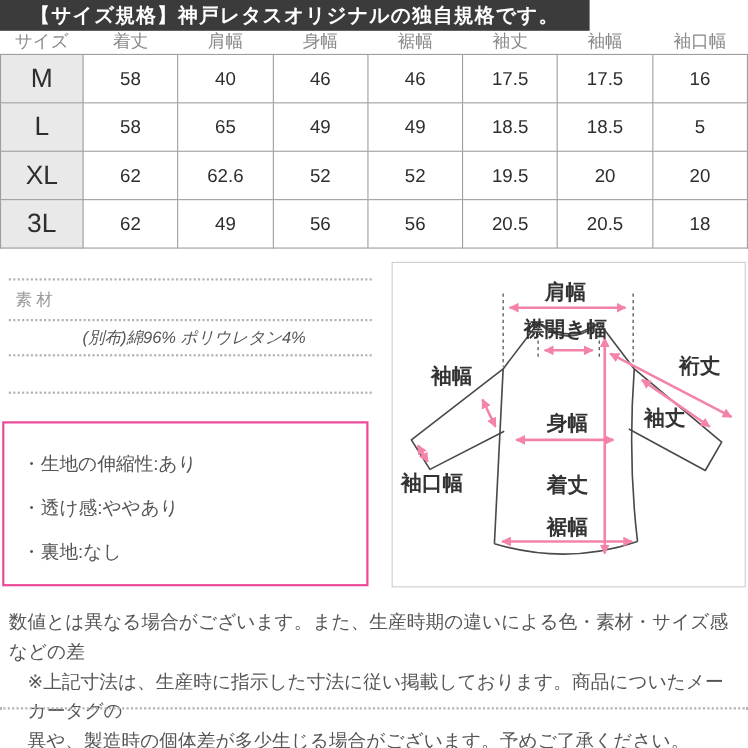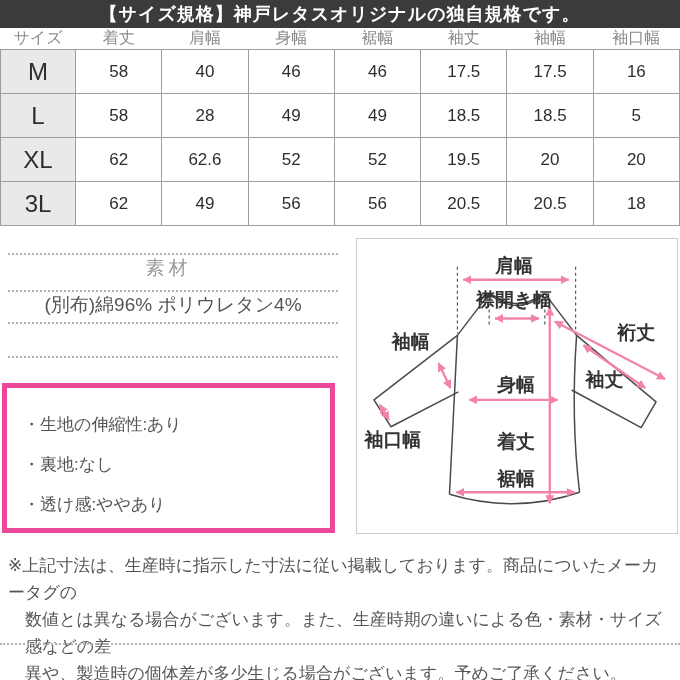--- a/index.html
+++ b/index.html
@@ -8,21 +8,21 @@
     background:#fff;
   }
   .page {
     position:relative;
     width:680px; height:680px;
     background:#fff;
     overflow:hidden;
   }
   
   .header-bar {
-    position:absolute; left:0; top:0; width:680px; height:28px;
+    position:absolute; left:0; top:0; width:536px; height:28px;
     background:#3b3b3b;
     display:flex; align-items:center; justify-content:center;
   }
   .header-bar .title {
     color:#fff; font-size:18px; font-weight:bold; letter-spacing:1px;
   }
   
   table.size-table {
     position:absolute; left:0; top:28px; width:680px;
     border-collapse:collapse; table-layout:fixed;
@@ -42,31 +42,31 @@
     background:#e9e9e9; font-size:24px;
   }
   
   .material {
     position:absolute; left:8px; top:253px; width:330px;
     border-top:2px dotted #b3b3b3;
   }
   .material .m-row {
     display:flex; align-items:center;
     border-bottom:2px dotted #b3b3b3;
-    font-size:19px; color:#555;flex-direction:column;
+    font-size:15px; color:#555;
   }
   .material .m-row.r1 { height:37px; }
-  .material .m-row.r2 { height:32px; }
+  .material .m-row.r2 { height:32px;font-style:italic; }
   .material .m-row.r3 { height:34px; }
   .material .m-label { width:67px; padding-left:6px; color:#999; letter-spacing:4px; }
   .material .m-value { flex:1; }
   
   .notes-box {
     position:absolute; left:2px; top:383px; width:333px; height:150px;
-    border:5px solid #ec4899;
+    border:2px solid #ec4899;
     padding:17px 8px 0 16px;
   }
   .notes-box .note-item {
     font-size:17px; color:#555; line-height:40px; white-space:nowrap;
   }
   
   .diagram-box {
     position:absolute; left:356px; top:238px; width:322px; height:296px;
     border:1px solid #ccc; background:#fff;
   }
@@ -129,21 +129,21 @@
         <td>40</td>
         <td>46</td>
         <td>46</td>
         <td>17.5</td>
         <td>17.5</td>
         <td>16</td>
       </tr>
       <tr>
         <td class="size-cell">L</td>
         <td>58</td>
-        <td>28</td>
+        <td>65</td>
         <td>49</td>
         <td>49</td>
         <td>18.5</td>
         <td>18.5</td>
         <td>5</td>
       </tr>
       <tr>
         <td class="size-cell">XL</td>
         <td>62</td>
         <td>62.6</td>
@@ -175,22 +175,22 @@
       <div class="m-value">(別布)綿96% ポリウレタン4%</div>
     </div>
     <div class="m-row r3">
       <div class="m-label"></div>
       <div class="m-value"></div>
     </div>
   </div>
 
   <div class="notes-box">
     <div class="note-item">・生地の伸縮性:あり</div>
+    <div class="note-item">・透け感:ややあり</div>
     <div class="note-item">・裏地:なし</div>
-    <div class="note-item">・透け感:ややあり</div>
   </div>
 
   <div class="diagram-box">
     <svg width="320" height="294" viewBox="0 0 322 296">
       <defs>
         <marker id="ah" viewBox="0 0 10 10" refX="9" refY="5" markerWidth="9" markerHeight="9" markerUnits="userSpaceOnUse" orient="auto-start-reverse">
           <path d="M0,0 L10,5 L0,10 z" fill="#f383ab"></path>
         </marker>
       </defs>
 
@@ -233,22 +233,22 @@
         <text x="249" y="148">袖丈</text>
         <text x="160" y="153">身幅</text>
         <text x="36" y="208">袖口幅</text>
         <text x="160" y="210">着丈</text>
         <text x="160" y="248">裾幅</text>
       </g>
     </svg>
   </div>
 
   <div class="footer-note">
+    <div class="footer-line">数値とは異なる場合がございます。また、生産時期の違いによる色・素材・サイズ感などの差</div>
     <div class="footer-line">※上記寸法は、生産時に指示した寸法に従い掲載しております。商品についたメーカータグの</div>
-    <div class="footer-line">数値とは異なる場合がございます。また、生産時期の違いによる色・素材・サイズ感などの差</div>
     <div class="footer-line">異や、製造時の個体差が多少生じる場合がございます。予めご了承ください。</div>
   </div>
 
   <div class="dotted-divider"></div>
 
   <div class="unit-note">※(単位:約cm)</div>
 
 </div>
 
 </body></html>

